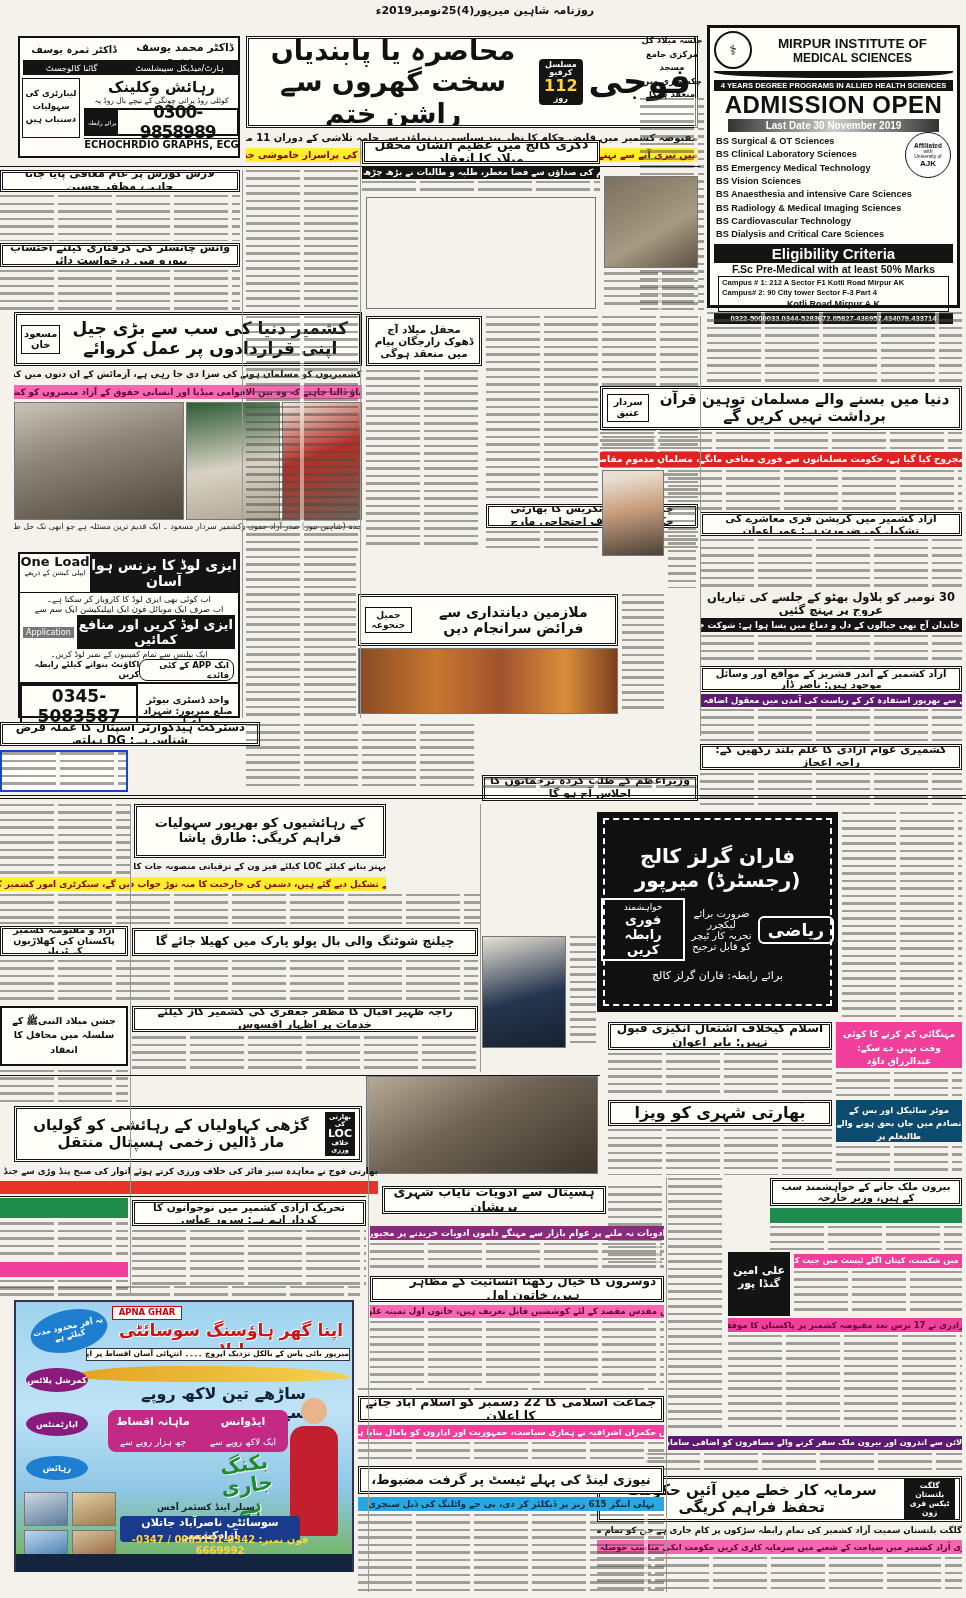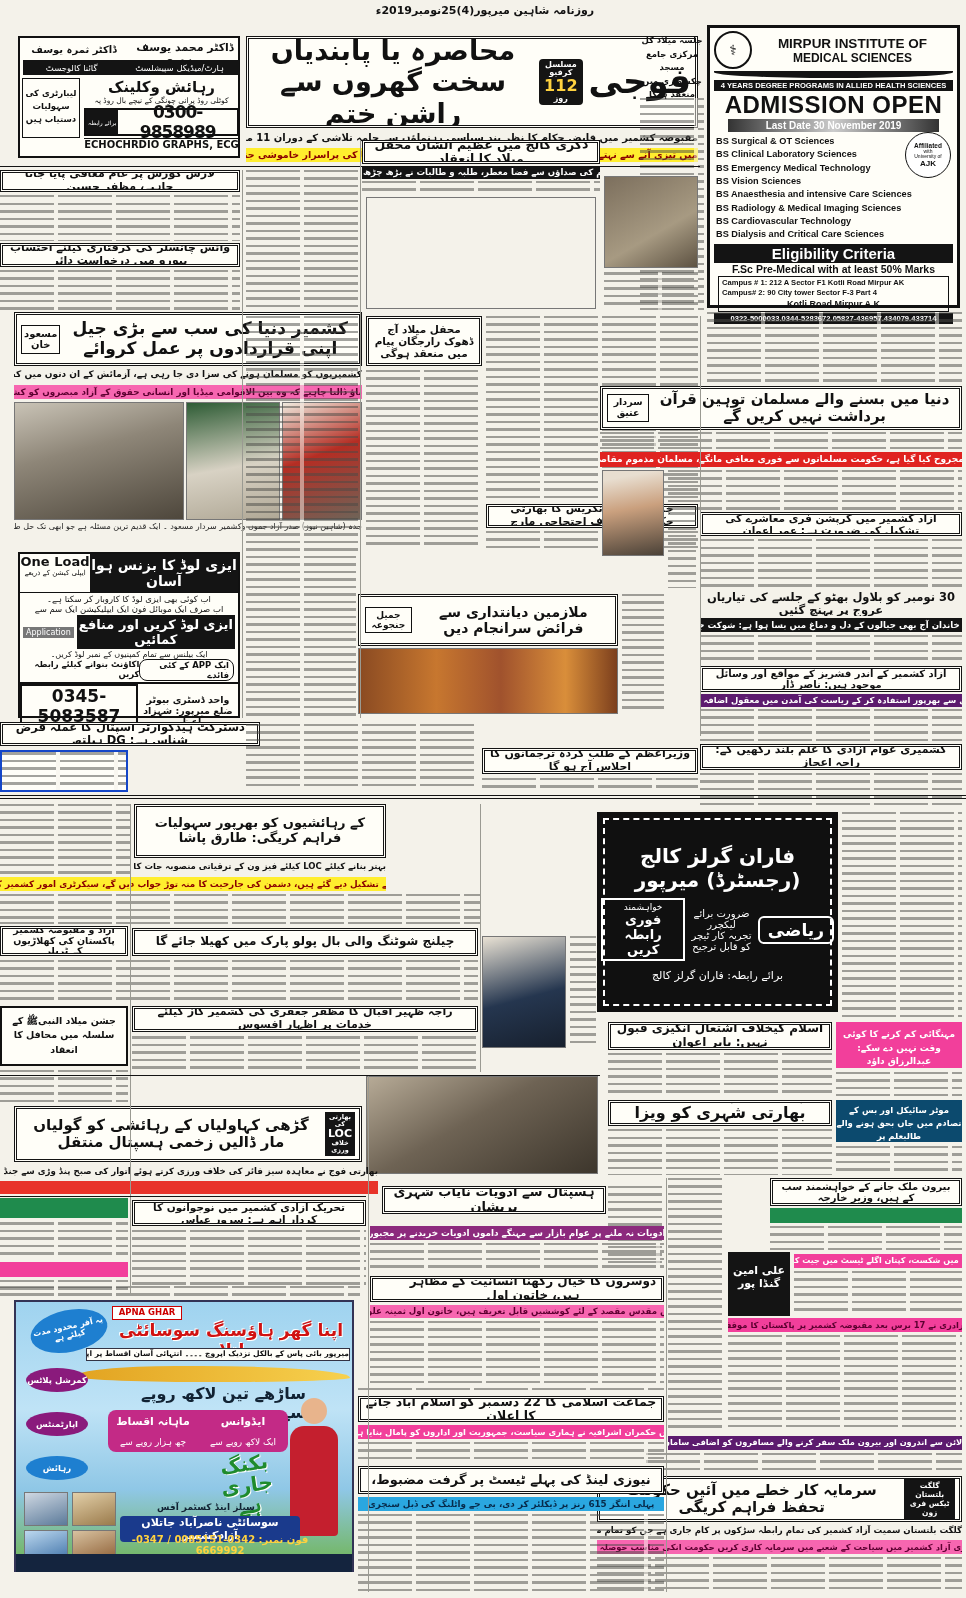--- a/index.html
+++ b/index.html
@@ -201,21 +201,21 @@
 
   <div class="abs ban" style="left:700px;top:592px;width:262px;height:24px;font-size:11.5px;border:none;background:transparent;">30 نومبر کو بلاول بھٹو کے جلسے کی تیاریاں عروج پر پہنچ گئیں</div>
   <div class="abs strip" style="left:700px;top:618px;width:262px;height:14px;background:#141414;color:#fff;font-size:8.6px;">بھٹو خاندان آج بھی جیالوں کے دل و دماغ میں بسا ہوا ہے: شوکت جاوید</div>
   <div class="abs tx" style="left:700px;top:635px;width:262px;height:28px;"></div>
   <div class="abs ban" style="left:700px;top:666px;width:262px;height:26px;font-size:10px;">آزاد کشمیر کے اندر فشریز کے مواقع اور وسائل موجود ہیں: ناصر ڈار</div>
   <div class="abs strip" style="left:700px;top:694px;width:262px;height:13px;background:#5c1b6e;color:#fff;font-size:8.4px;">دستیاب وسائل سے بھرپور استفادہ کر کے ریاست کی آمدن میں معقول اضافہ کیا جا سکتا ہے</div>
   <div class="abs tx" style="left:700px;top:709px;width:262px;height:32px;"></div>
   <div class="abs ban" style="left:700px;top:744px;width:262px;height:26px;font-size:11px;">کشمیری عوام آزادی کا علم بلند رکھیں گے: راجہ اعجاز</div>
   <div class="abs tx" style="left:700px;top:773px;width:262px;height:34px;"></div>
 
-  <div class="abs ban" style="left:482px;top:748px;width:216px;height:26px;font-size:11px;">وزیراعظم کے طلب کردہ ترجمانوں کا اجلاس آج ہو گا</div>
+  <div class="abs ban" style="left:482px;top:775px;width:216px;height:26px;font-size:11px;">وزیراعظم کے طلب کردہ ترجمانوں کا اجلاس آج ہو گا</div>
   <div class="abs tx" style="left:246px;top:724px;width:232px;height:66px;"></div>
   <div class="abs tx" style="left:482px;top:778px;width:216px;height:14px;"></div>
   <div class="abs" style="left:0;top:750px;width:128px;height:42px;border:2px solid #1446c8;background:#fffef8;">
     <div class="tx" style="width:100%;height:100%;"></div>
   </div>
 
   <div class="abs hrule" style="left:0;top:795px;width:966px;height:1px;"></div>
   <div class="abs hrule" style="left:0;top:798px;width:966px;height:1px;"></div>
 
   <div class="abs tx" style="left:0;top:804px;width:130px;height:72px;"></div>

